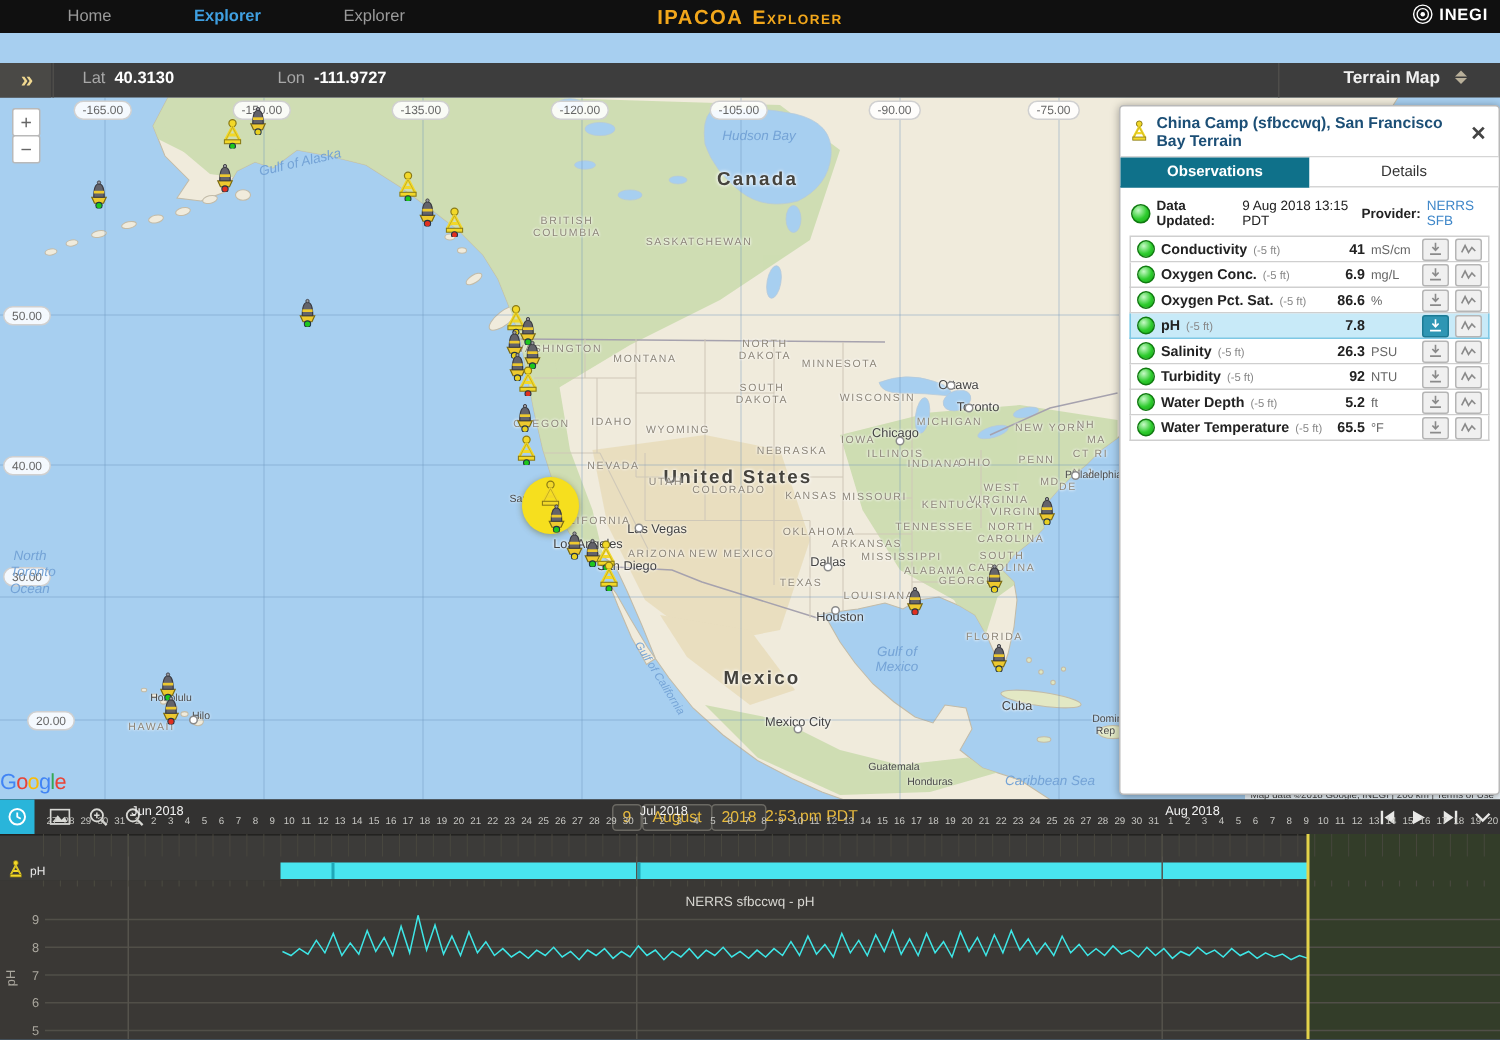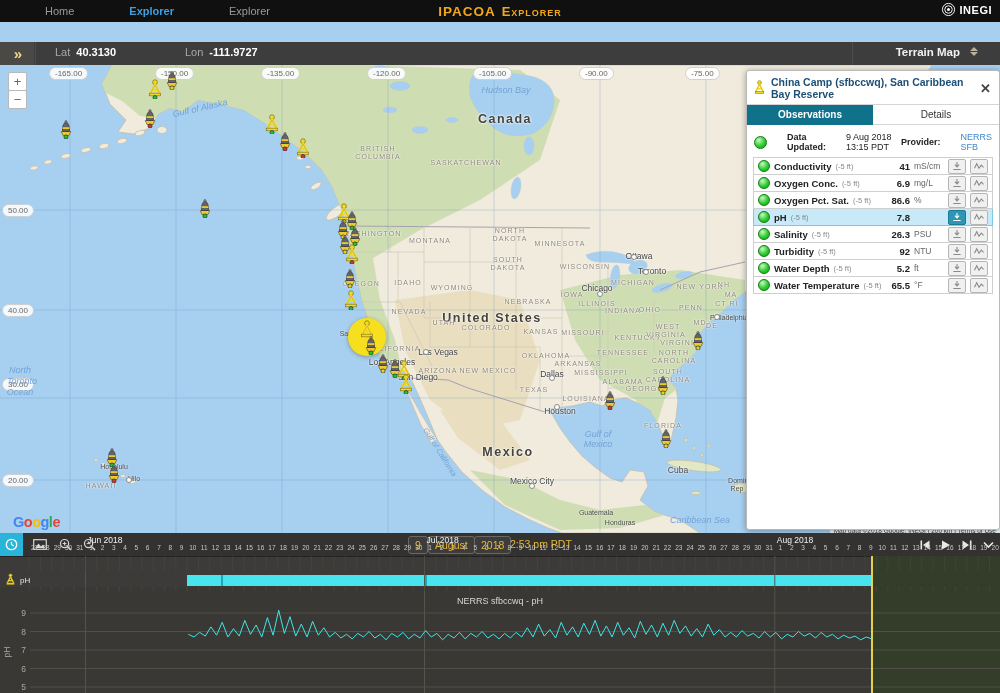--- a/index.html
+++ b/index.html
@@ -44,35 +44,35 @@
   .city{font-size:8.5px;color:#424242;text-shadow:0 0 2px #fff,0 0 2px #fff;}
   .citysm{font-size:7px;color:#4a4a4a;text-shadow:0 0 2px #fff;}
   .water{font-size:9px;color:#74a3d6;font-style:italic;}
   .rotga{transform:translate(-50%,-50%) rotate(-13deg);}
   .rotgc{transform:translate(-50%,-50%) rotate(58deg);font-size:7.5px;}
   .cdot{position:absolute;width:4px;height:4px;border-radius:50%;background:#fff;border:1px solid #8a8a8a;z-index:2;transform:translate(-50%,-50%);}
   .marker{position:absolute;width:16px;height:20px;z-index:3;cursor:pointer;}
   .sel-halo{position:absolute;width:38px;height:38px;border-radius:50%;background:#f6df1e;z-index:2;box-shadow:0 1px 4px rgba(90,80,0,.45);}
   .zoomctl{position:absolute;width:17px;height:17px;background:#fff;border:1px solid #b9b9b9;border-radius:2px;z-index:4;
       display:flex;align-items:center;justify-content:center;font-size:13px;color:#666;cursor:pointer;}
-  .glogo{position:absolute;left:13px;top:449px;z-index:3;font-size:14.5px;font-weight:bold;letter-spacing:-.5px;}
+  .glogo{position:absolute;left:0;top:449px;z-index:3;font-size:14.5px;font-weight:normal;letter-spacing:-.5px;}
   .attrib{position:absolute;right:0;top:461px;z-index:4;background:rgba(255,255,255,.8);font-size:6.5px;color:#444;
       padding:1px 4px;white-space:nowrap;}
   
   .panel{position:absolute;left:746px;top:70px;width:252px;height:458px;background:#fff;border:1px solid #b9b9b9;
       border-radius:3px;box-shadow:0 1px 6px rgba(0,0,0,.35);z-index:7;display:flex;flex-direction:column;}
   .p-head{display:flex;align-items:center;gap:5px;padding:5px 6px 4px 6px;}
   .p-title{font-size:10.5px;font-weight:bold;color:#1c4f76;flex:1;line-height:12px;}
   .p-close{font-size:13px;color:#444;cursor:pointer;font-weight:bold;padding:0 2px;}
   .p-tabs{display:flex;border-top:1px solid #d5d5d5;}
   .p-tab{flex:1;height:19px;display:flex;align-items:center;justify-content:center;font-size:10px;color:#333;
       background:#fff;border-bottom:1px solid #d5d5d5;cursor:pointer;}
   .p-tab.active{background:#0f718a;color:#fff;font-weight:bold;border-bottom:1px solid #0f718a;}
   .p-info{display:flex;align-items:center;padding:7px 7px 5px 7px;font-size:9px;color:#222;}
-  .p-info .grp{display:flex;align-items:center;gap:20px;}
+  .p-info .grp{display:flex;align-items:center;gap:4px;}
   .p-info b{font-weight:bold;}
   .p-info .prov{margin-left:auto;}
   .p-info a{color:#3f87c9;text-decoration:none;}
   .led{display:inline-block;width:11px;height:11px;border-radius:50%;border:1px solid #0f7a0f;
       background:radial-gradient(circle at 35% 30%, #c6fac6, #2ecc2e 55%, #16a316);flex:none;}
   .p-section{text-align:center;font-size:9.5px;font-weight:bold;color:#222;letter-spacing:.5px;padding:4px 0 4px 0;}
   .obs-rows{margin:0 6px;}
   .obs-row{display:flex;align-items:center;gap:4px;border:1px solid #cfcfcf;border-top:none;background:#fff;
       height:16px;padding:0 4px;font-size:9.5px;cursor:pointer;}
   .obs-row:first-child{border-top:1px solid #cfcfcf;}
@@ -293,21 +293,21 @@
         <div class="lon-pill" style="left: 49px; top: 2px;">-165.00</div>
         <div class="lon-pill" style="left: 155px; top: 2px;">-150.00</div>
         <div class="lon-pill" style="left: 261px; top: 2px;">-135.00</div>
         <div class="lon-pill" style="left: 367px; top: 2px;">-120.00</div>
         <div class="lon-pill" style="left: 473px; top: 2px;">-105.00</div>
         <div class="lon-pill" style="left: 579px; top: 2px;">-90.00</div>
         <div class="lon-pill" style="left: 685px; top: 2px;">-75.00</div>
         <div class="lat-pill" style="left: 2px; top: 139px;">50.00</div>
         <div class="lat-pill" style="left: 2px; top: 239px;">40.00</div>
         <div class="lat-pill" style="left: 2px; top: 313px;">30.00</div>
-        <div class="lat-pill" style="left: 2px; top: 409px; text-align: right;">20.00</div>
+        <div class="lat-pill" style="left: 18px; top: 409px; text-align: right;">20.00</div>
         <div class="ml country" style="left: 505px; top: 54px;">Canada</div>
         <div class="ml country" style="left: 492px; top: 253px;">United States</div>
         <div class="ml country" style="left: 508px; top: 387px;">Mexico</div>
         <div class="ml water" style="left: 506px; top: 25px;">Hudson Bay</div>
         <div class="ml water rotga" style="left: 200px; top: 43px;">Gulf of Alaska</div>
         <div class="ml water" style="left: 598px; top: 369px;">Gulf of</div>
         <div class="ml water" style="left: 598px; top: 379px;">Mexico</div>
         <div class="ml water rotgc" style="left: 440px; top: 387px;">Gulf of California</div>
         <div class="ml water" style="left: 700px; top: 455px;">Caribbean Sea</div>
         <div class="ml water" style="left: 20px; top: 305px;">North</div>
@@ -482,21 +482,21 @@
       </div>
     <div class="glogo" id="glogo"><span style="color: rgb(66, 133, 244);">G</span><span style="color: rgb(234, 67, 53);">o</span><span style="color: rgb(251, 188, 5);">o</span><span style="color: rgb(66, 133, 244);">g</span><span style="color: rgb(52, 168, 83);">l</span><span style="color: rgb(234, 67, 53);">e</span></div>
     <div class="attrib">Map data ©2018 Google, INEGI   |   200 km   |   Terms of Use</div>
   </div>
 
   <div class="panel">
     <div class="p-head">
       <svg width="13" height="16" viewBox="0 0 16 20" style="--st:transparent;--stk:transparent">
           <use href="#sym-frame"></use>
         </svg>
-      <div class="p-title">China Camp (sfbccwq), San Caribbean Bay Reserve</div>
+      <div class="p-title">China Camp (sfbccwq), San Francisco Bay Terrain</div>
       <div class="p-close">✕</div>
     </div>
     <div class="p-tabs" id="p-tabs">
         <div class="p-tab active">Observations</div>
         <div class="p-tab">Details</div>
       </div>
     <div class="p-info">
       <div class="grp">
         <span class="led"></span>
         <b>Data Updated:</b>

